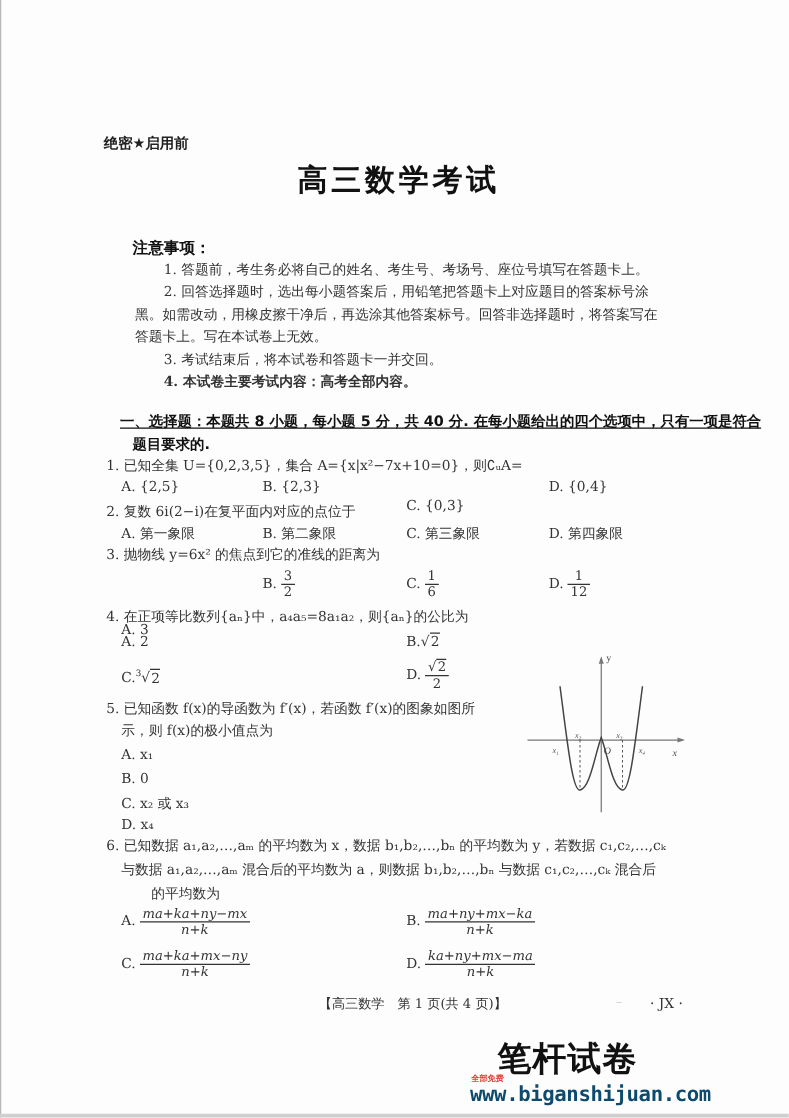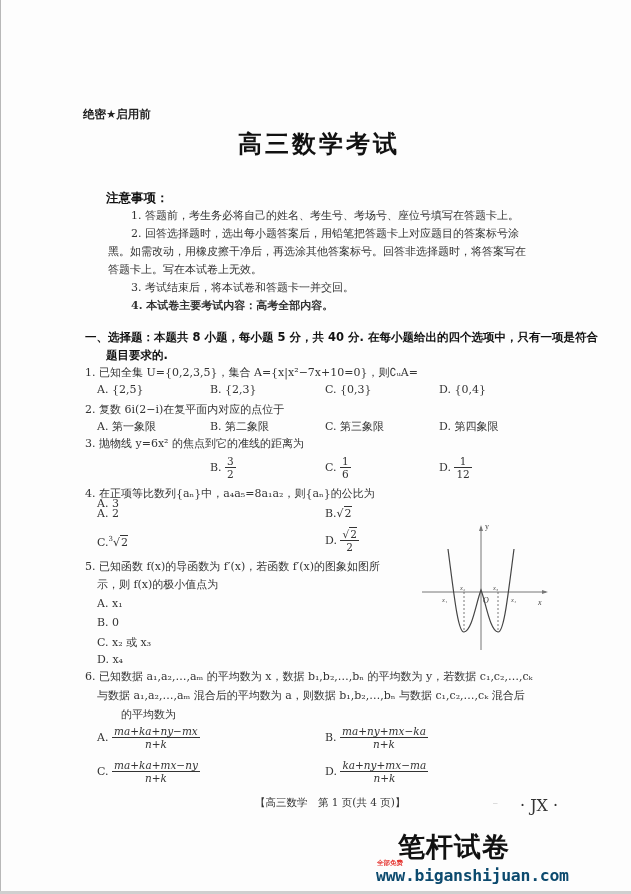--- a/index.html
+++ b/index.html
@@ -17,21 +17,21 @@
   .notice-h { left:106px; top:190px; font-family:"DejaVu Sans","Liberation Sans",sans-serif; font-size:12.5px; font-weight:bold; color:#111; }
   .txt { font-size:11px; color:#333; line-height:17px; }
   .sec-h { font-family:"DejaVu Sans","Liberation Sans",sans-serif; font-size:11.5px; font-weight:bold; color:#111; }
   .opt { font-size:11px; color:#333; }
   .frac { display:inline-block; vertical-align:middle; text-align:center; font-size:10.5px; line-height:12px; }
   .frac .num { display:block; border-bottom:1px solid #333; padding:0 2px; }
   .frac .den { display:block; padding:0 2px; }
   .sqrt { border-top:1px solid #333; padding-left:1px; }
   sub, sup { font-size:7px; }
   .footer { left:255px; top:796px; font-size:10.5px; color:#333; }
-  .footer-jx { left:520px; top:796px; font-size:16px; color:#333; }
+  .footer-jx { left:520px; top:796px; font-size:11px; color:#333; }
   .footer-dash { left:493px; top:793px; font-size:9px; color:#aaa; }
   .wm-title { left:398px; top:829px; font-family:"DejaVu Sans","Liberation Sans",sans-serif; font-size:27px; font-weight:bold; color:#111; letter-spacing:1px; }
   .wm-free { left:377px; top:859px; font-family:"DejaVu Sans","Liberation Sans",sans-serif; font-size:6.5px; font-weight:bold; color:#e53935; }
   .wm-url { left:376px; top:866px; font-family:"DejaVu Sans Mono","Liberation Mono",monospace; font-size:16.5px; font-weight:bold; color:#0c4a6e; letter-spacing:-0.3px; }
 </style>
 </head>
 <body>
 
 <div class="page-border-left"></div>
 <div class="page-border-bottom"></div>
@@ -40,27 +40,27 @@
 <div class="abs title">高三数学考试</div>
 
 <div class="abs notice-h">注意事项：</div>
 <div class="abs txt" style="left:131px; top:207px;">1. 答题前，考生务必将自己的姓名、考生号、考场号、座位号填写在答题卡上。</div>
 <div class="abs txt" style="left:131px; top:225px;">2. 回答选择题时，选出每小题答案后，用铅笔把答题卡上对应题目的答案标号涂</div>
 <div class="abs txt" style="left:108px; top:243px;">黑。如需改动，用橡皮擦干净后，再选涂其他答案标号。回答非选择题时，将答案写在</div>
 <div class="abs txt" style="left:108px; top:261px;">答题卡上。写在本试卷上无效。</div>
 <div class="abs txt" style="left:131px; top:279px;">3. 考试结束后，将本试卷和答题卡一并交回。</div>
 <div class="abs txt" style="left:131px; top:297px;font-weight:bold;">4. 本试卷主要考试内容：高考全部内容。</div>
 
-<div class="abs sec-h" style="left:85px; top:330px;">一、选择题：本题共 8 小题，每小题 5 分，共 40 分. 在每小题给出的四个选项中，只有一项是符合</div>
+<div class="abs sec-h" style="left:96px; top:330px;text-decoration:underline;">一、选择题：本题共 8 小题，每小题 5 分，共 40 分. 在每小题给出的四个选项中，只有一项是符合</div>
 <div class="abs sec-h" style="left:106px; top:348px;">题目要求的.</div>
 
 <div class="abs txt" style="left:85px; top:364px;">1. 已知全集 U={0,2,3,5}，集合 A={x|x²−7x+10=0}，则∁ᵤA=</div>
 <div class="abs opt" style="left:97px; top:383px;">A. {2,5}</div>
 <div class="abs opt" style="left:210px; top:383px;">B. {2,3}</div>
-<div class="abs opt" style="left:325px; top:383px;text-align:right;">C. {0,3}</div>
+<div class="abs opt" style="left:325px; top:398px;text-align:right;">C. {0,3}</div>
 <div class="abs opt" style="left:439px; top:383px;">D. {0,4}</div>
 
 <div class="abs txt" style="left:85px; top:401px;">2. 复数 6i(2−i)在复平面内对应的点位于</div>
 <div class="abs opt" style="left:97px; top:419px;">A. 第一象限</div>
 <div class="abs opt" style="left:210px; top:419px;">B. 第二象限</div>
 <div class="abs opt" style="left:325px; top:419px;">C. 第三象限</div>
 <div class="abs opt" style="left:439px; top:419px;">D. 第四象限</div>
 
 <div class="abs txt" style="left:85px; top:435px;">3. 抛物线 y=6x² 的焦点到它的准线的距离为</div>
 <div class="abs opt" style="left:97px; top:462px;margin-top:35px;">A. 3</div>

